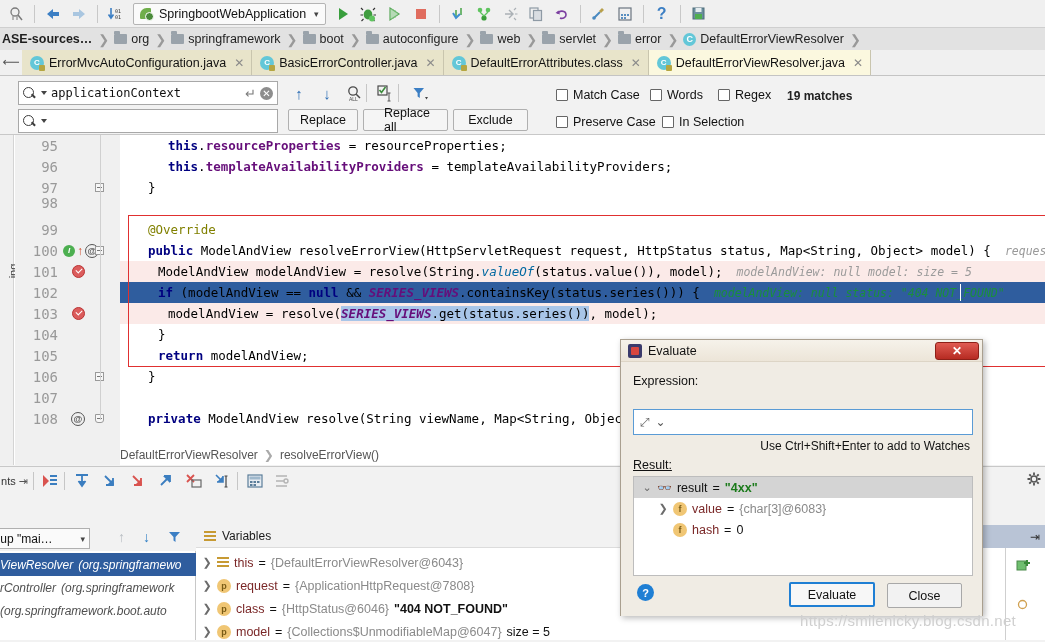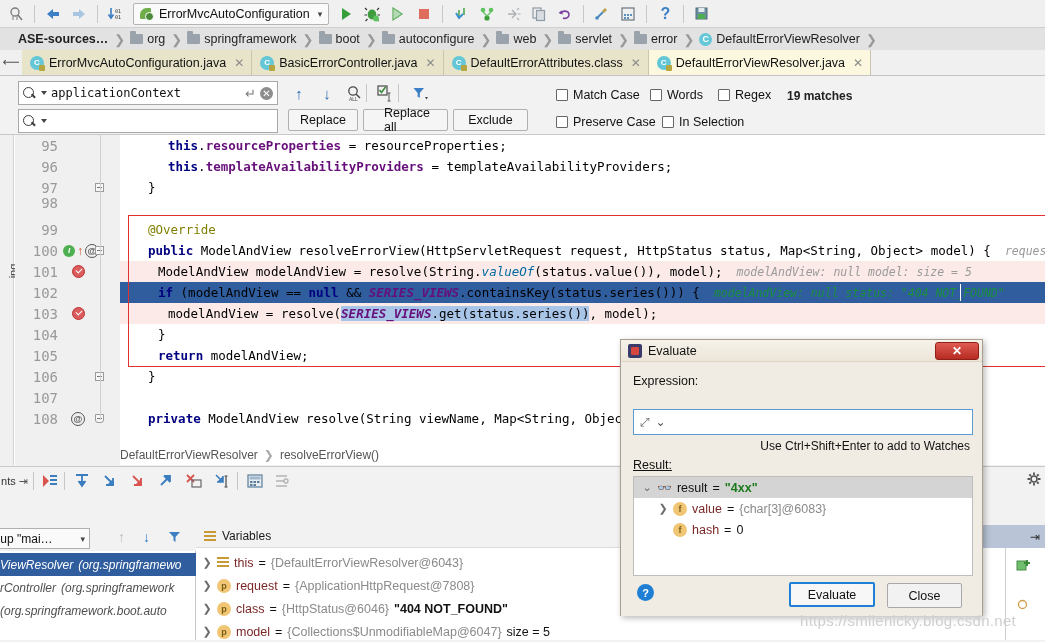--- a/index.html
+++ b/index.html
@@ -30,21 +30,21 @@
   }
   .runcfg .caret { font-size:9px; color:#444; margin-left:3px; }
   .leafico { width:15px; height:15px; position:relative; }
   .leafico:before{content:"";position:absolute;left:1px;top:2px;width:11px;height:11px;border-radius:60% 10% 60% 10%;background:#6fae4a;}
   .leafico:after{content:"";position:absolute;left:6px;top:6px;width:7px;height:7px;border-radius:50%;background:#4a8a3a;border:1px solid #fff;}
 
   
   .breadcrumb {
     position:absolute; left:0; top:28px; width:1045px; height:22px;
     background:#e2e2e2; display:flex; align-items:center; font-size:12.5px;
-    padding-left:16px; overflow:hidden; white-space:nowrap;
+    padding-left:0px; overflow:hidden; white-space:nowrap;
   }
   .crumb { display:flex; align-items:center; height:22px; padding:0 5px 0 4px; gap:4px; color:#1e1e1e; }
   .crumb.first { font-weight:bold; padding-left:2px; }
   .crumb-sep { color:#999; font-size:13px; margin:0 1px; }
   .folder-ic { width:13px;height:10px;background:#9aa3ab;border-radius:1px;position:relative;display:inline-block; }
   .folder-ic:before{content:"";position:absolute;left:0;top:-3px;width:6px;height:3px;background:#9aa3ab;border-radius:1px 1px 0 0;}
   .class-ic { width:13px;height:13px;border-radius:50%;background:#63c7d8;color:#fff;font-size:9px;
               display:inline-flex;align-items:center;justify-content:center;font-weight:bold; }
 
   
@@ -275,21 +275,21 @@
     <div class="tb-btn">
       <svg width="18" height="16" viewBox="0 0 18 16">
           <path d="M4 2 L4 11 M1.5 8.5 L4 12 L6.5 8.5" stroke="#3c7fc4" stroke-width="1.6" fill="none"></path>
           <text x="8" y="7" font-size="5" fill="#333" font-family="monospace">01</text>
           <text x="8" y="13" font-size="5" fill="#333" font-family="monospace">01</text>
         </svg>
     </div>
 
     <div class="runcfg">
       <span class="leafico"></span>
-      <span>ErrorMvcAutoConfiguration</span>
+      <span>SpringbootWebApplication</span>
       <span class="caret">▾</span>
     </div>
 
     <div class="tb-btn">
       <svg width="16" height="16" viewBox="0 0 16 16">
           <path d="M4 2 L13 8 L4 14 Z" fill="#389e3c"></path>
         </svg>
     </div>
     <div class="tb-btn">
       <svg width="17" height="16" viewBox="0 0 17 16">

